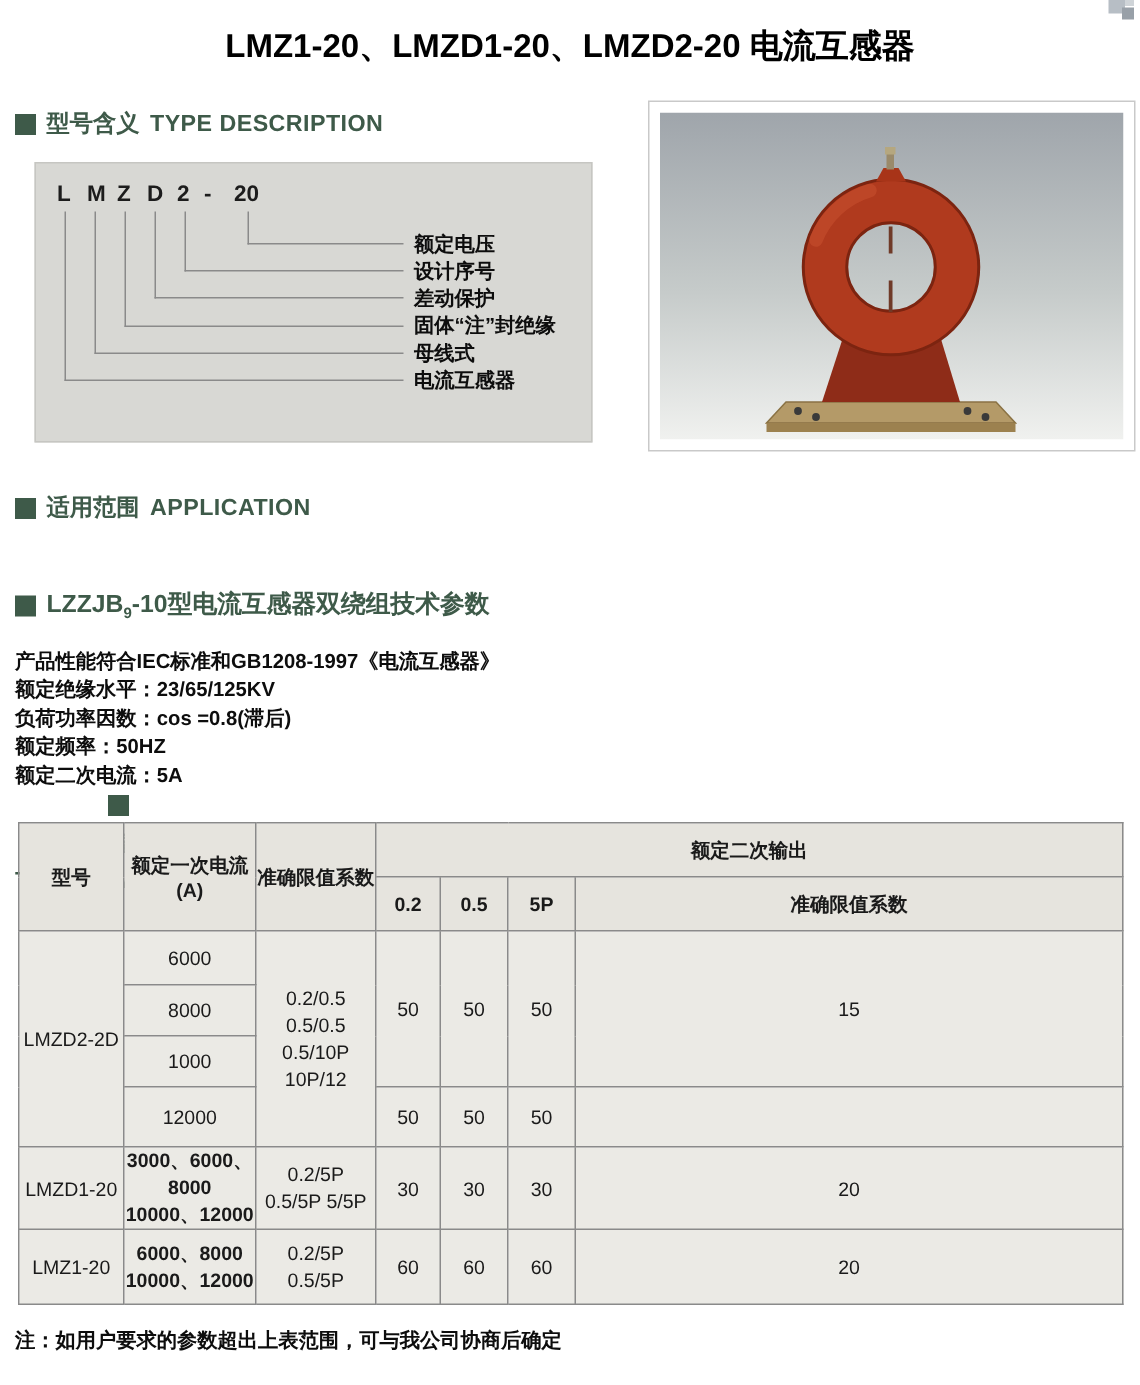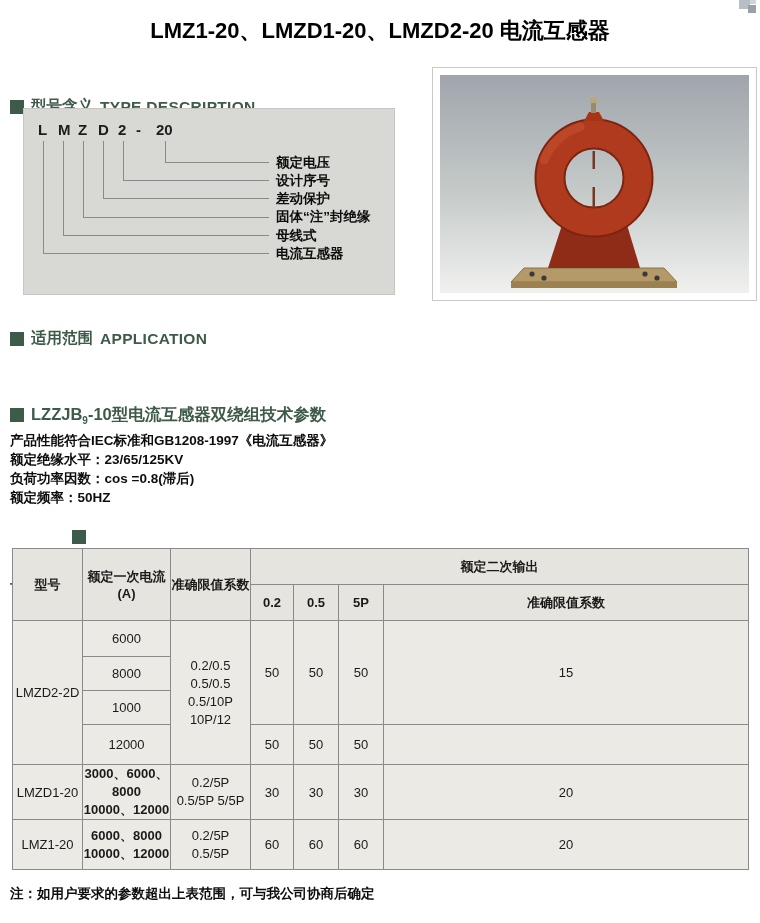--- a/index.html
+++ b/index.html
@@ -11,23 +11,23 @@
     font-size:22px; font-weight:bold; color:#000; }
 
   
   .corner-icon { position:absolute; top:0; right:3px; width:20px; height:15px; }
 
   
   .section-header { position:absolute; left:10px; display:flex; align-items:center; gap:7px;
     color:#3e5a49; font-weight:bold; font-size:15.5px; white-space:nowrap; }
   .section-header .sq { width:14px; height:14px; background:#3e5a49; flex:0 0 auto; }
   .section-header .en { letter-spacing:0.3px; }
-  .sh-type { top:72px;margin-top:24px; }
+  .sh-type { top:72px; }
   .sh-app  { top:328px; }
-  .sh-param{ top:404px; font-size:16.5px;align-items:center; }
+  .sh-param{ top:392px; font-size:16.5px;align-items:center; }
   .sh-tech { top:530px;flex-direction:column; }
   .sh-param sub { font-size:10px; }
 
   
   .diagram-box { position:absolute; left:23px; top:108px; width:372px; height:187px;
     background:#d8d8d4; border:1px solid #c6c6c2; }
   .code-char { position:absolute; top:12px; font-size:15px; font-weight:bold; color:#1c1c1c; }
   .ch0{left:14px;} .ch1{left:34px;} .ch2{left:54px;} .ch3{left:74px;}
   .ch4{left:94px;} .ch5{left:112px;} .ch6{left:132px;}
   .connector { position:absolute; top:32px; border-left:1px solid #8a8a8a; border-bottom:1px solid #8a8a8a; }
@@ -150,20 +150,21 @@
 
   <div class="section-header sh-param">
     <div class="sq"></div>
     <span><span>LZZJB</span><sub>9</sub><span>-10型电流互感器双绕组技术参数</span></span>
   </div>
   <div class="param-lines">
     <div>产品性能符合IEC标准和GB1208-1997《电流互感器》</div>
     <div>额定绝缘水平：23/65/125KV</div>
     <div>负荷功率因数：cos =0.8(滞后)</div>
     <div>额定频率：50HZ</div>
+    <div>额定二次电流：5A</div>
   </div>
 
   <div class="section-header sh-tech">
     <div class="sq"></div>
     <span>技术参数</span>
     <span class="en">TECHNICAL DATA</span>
   </div>
 
   <table class="tech-table">
     <colgroup>

